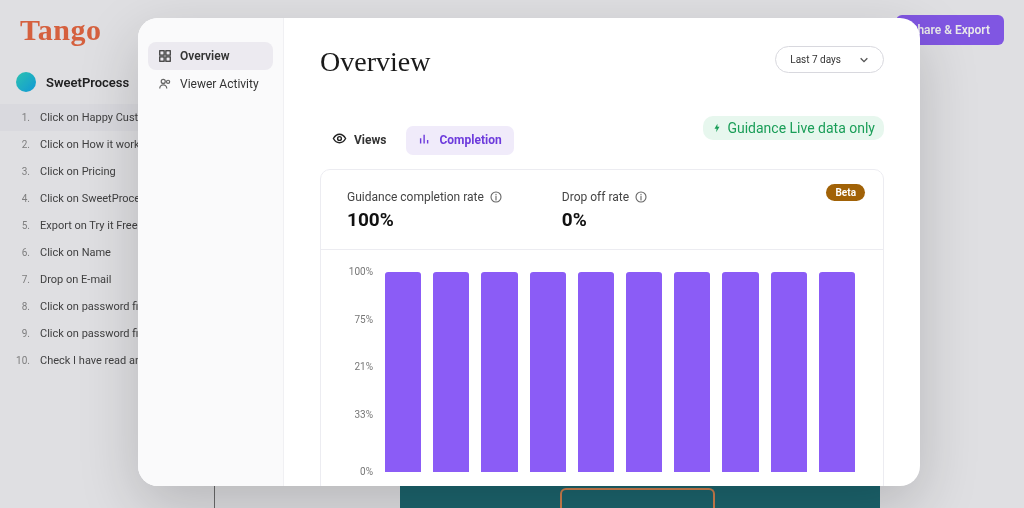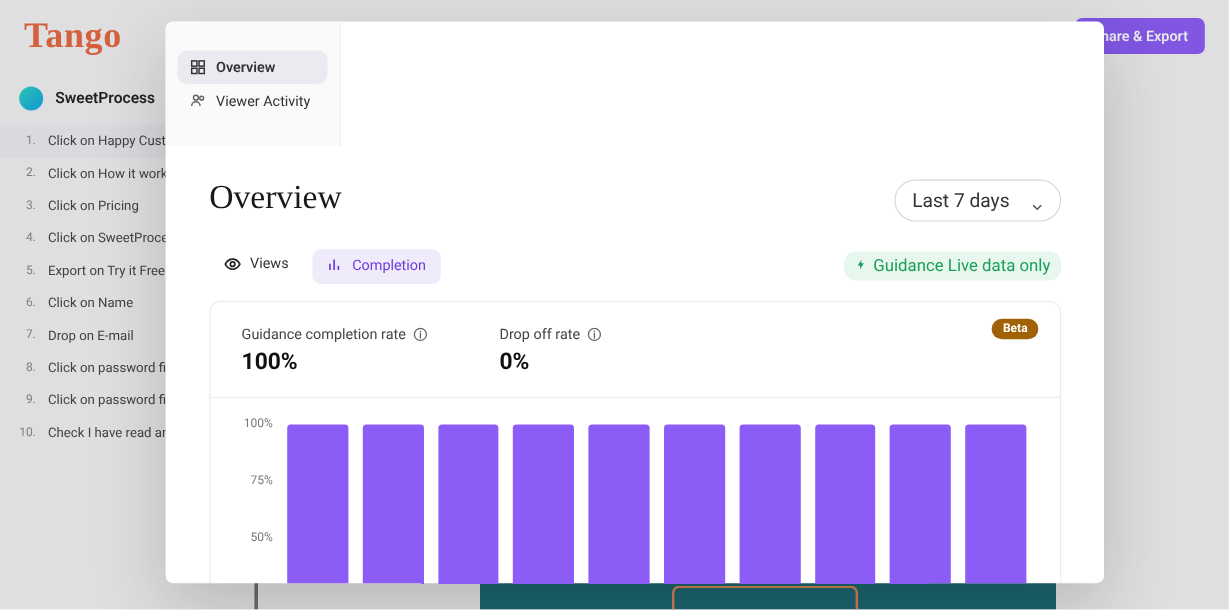--- a/index.html
+++ b/index.html
@@ -5,47 +5,47 @@
   * { box-sizing: border-box; margin: 0; padding: 0; font-family: -apple-system, BlinkMacSystemFont, "Segoe UI", Roboto, sans-serif; }
   html, body { width: 1024px; height: 508px; overflow: hidden; }
   body { background: #f4f4f6; position: relative; }
 
   
   .bg-app { position: absolute; inset: 0; }
   .bg-header { height: 60px; display: flex; align-items: center; justify-content: space-between; padding: 0 20px; }
   .logo { font-family: "Brush Script MT", cursive; font-size: 30px; color: #e96740; font-weight: 600; letter-spacing: 0.5px; }
   .share-btn { background: #8b5cf6; color: #fff; border: none; border-radius: 6px; padding: 8px 14px; font-size: 12px; font-weight: 600; cursor: pointer; }
 
-  .bg-left { position: absolute; left: 0; top: 60px; width: 215px; bottom: 0; border-right: 3px solid #737373; padding-top: 8px; }
+  .bg-left { position: absolute; left: 0; top: 60px; width: 215px; bottom: 0; border-right: 1px solid #737373; padding-top: 8px; }
   .project-row { display: flex; align-items: center; gap: 10px; padding: 4px 16px 12px; }
   .avatar { width: 20px; height: 20px; border-radius: 50%; background: linear-gradient(135deg,#2dd4bf,#0ea5e9); display:inline-block; }
   .project-name { font-size: 13px; font-weight: 600; color: #222; }
   .step-item { display:flex; align-items:center; gap:10px; padding: 7px 16px; font-size: 11px; color: #444; white-space: nowrap; overflow: hidden; }
   .step-item.active { background: #eeeef2; }
   .step-num { width: 14px; text-align:right; color: #888; font-size: 10px; }
 
   
   .backdrop { position: absolute; inset: 0; background: rgba(40,40,50,0.10); }
 
   
-  .modal { position: absolute; left: 138px; top: 18px; right: 104px; bottom: 22px; background: #fff; border-radius: 6px; box-shadow: 0 20px 60px rgba(0,0,0,0.18); display:flex; overflow:hidden;flex-direction:column; }
+  .modal { position: absolute; left: 138px; top: 18px; right: 104px; bottom: 22px; background: #fff; border-radius: 20px; box-shadow: 0 20px 60px rgba(0,0,0,0.18); display:flex; overflow:hidden; }
   .modal-sidebar { width: 146px; background: #fafafb; padding: 24px 10px; border-right: 1px solid #f0f0f3; }
   .nav-item { display:flex; align-items:center; gap:8px; padding: 7px 10px; border-radius: 8px; font-size: 12px; color: #333; cursor:pointer; }
   .nav-item.active { background: #eceaf0; font-weight: 600; }
   .nav-icon { width:14px; height:14px; display:inline-flex; align-items:center; justify-content:center; }
 
   .modal-main { flex:1; padding: 28px 36px 24px; overflow:auto; }
   .main-top { display:flex; justify-content:space-between; align-items:flex-start; }
   .page-title { font-size: 28px; font-weight: 500; color: #1a1a1a; font-family: Georgia, 'Times New Roman', serif; }
-  .period-btn { border:1px solid #d8d8de; background:#fff; border-radius: 18px; padding: 7px 14px; font-size: 16px; color:#333; display:flex; align-items:center; gap:18px; cursor:pointer; }
+  .period-btn { border:1px solid #d8d8de; background:#fff; border-radius: 18px; padding: 7px 14px; font-size: 10px; color:#333; display:flex; align-items:center; gap:18px; cursor:pointer; }
   .chev { width:10px; height:10px; }
 
   .tabs-row { display:flex; align-items:center; justify-content:space-between; margin-top: 22px; }
   .tabs { display:flex; gap: 8px; align-items:center; }
-  .tab { display:flex; align-items:flex-start; gap:7px; padding:6px 12px; border-radius:7px; font-size:12px; font-weight:400; color:#333; cursor:pointer; background:transparent; border:none; }
+  .tab { display:flex; align-items:center; gap:7px; padding:6px 12px; border-radius:7px; font-size:12px; font-weight:700; color:#333; cursor:pointer; background:transparent; border:none;margin-top:25px; }
   .tab.active { background:#f0ebfa; color:#6d3bdc; }
   .live-badge { background:#e7f7ee; color:#1a9e58; font-size:14px; padding:4px 9px; border-radius:10px; display:flex; align-items:center; gap:5px;justify-content:center; }
 
   .card { border:1px solid #ececf1; border-radius:10px; margin-top:14px; padding: 0; }
   .stats-row { display:flex; align-items:flex-start; padding: 20px 26px 18px; gap: 60px; position:relative; }
   .stat-label-row { display:flex; align-items:center; gap:6px; font-size:12px; color:#444; }
   .info-ic { width:12px; height:12px; }
   .stat-val { font-size:19px; font-weight:700; color:#111; margin-top:4px; }
   .beta { position:absolute; right:18px; top:14px; background:#a16207; color:#fff; font-size:10px; font-weight:700; padding:3px 9px; border-radius:10px; }
 
@@ -215,21 +215,21 @@
           <div class="stat-val">0%</div>
         </div>
         <span class="beta">Beta</span>
       </div>
 
       <div class="chart-area">
         <div class="chart">
           <div class="y-axis">
             <span class="y-tick">100%</span>
             <span class="y-tick">75%</span>
-            <span class="y-tick">50%</span>
+            <span class="y-tick">21%</span>
             <span class="y-tick">33%</span>
             <span class="y-tick">0%</span>
           </div>
           <div class="plot" id="plot">
               <div class="bar" style="height: 100%;"></div>
               <div class="bar" style="height: 100%;"></div>
               <div class="bar" style="height: 100%;"></div>
               <div class="bar" style="height: 100%;"></div>
               <div class="bar" style="height: 100%;"></div>
               <div class="bar" style="height: 100%;"></div>

